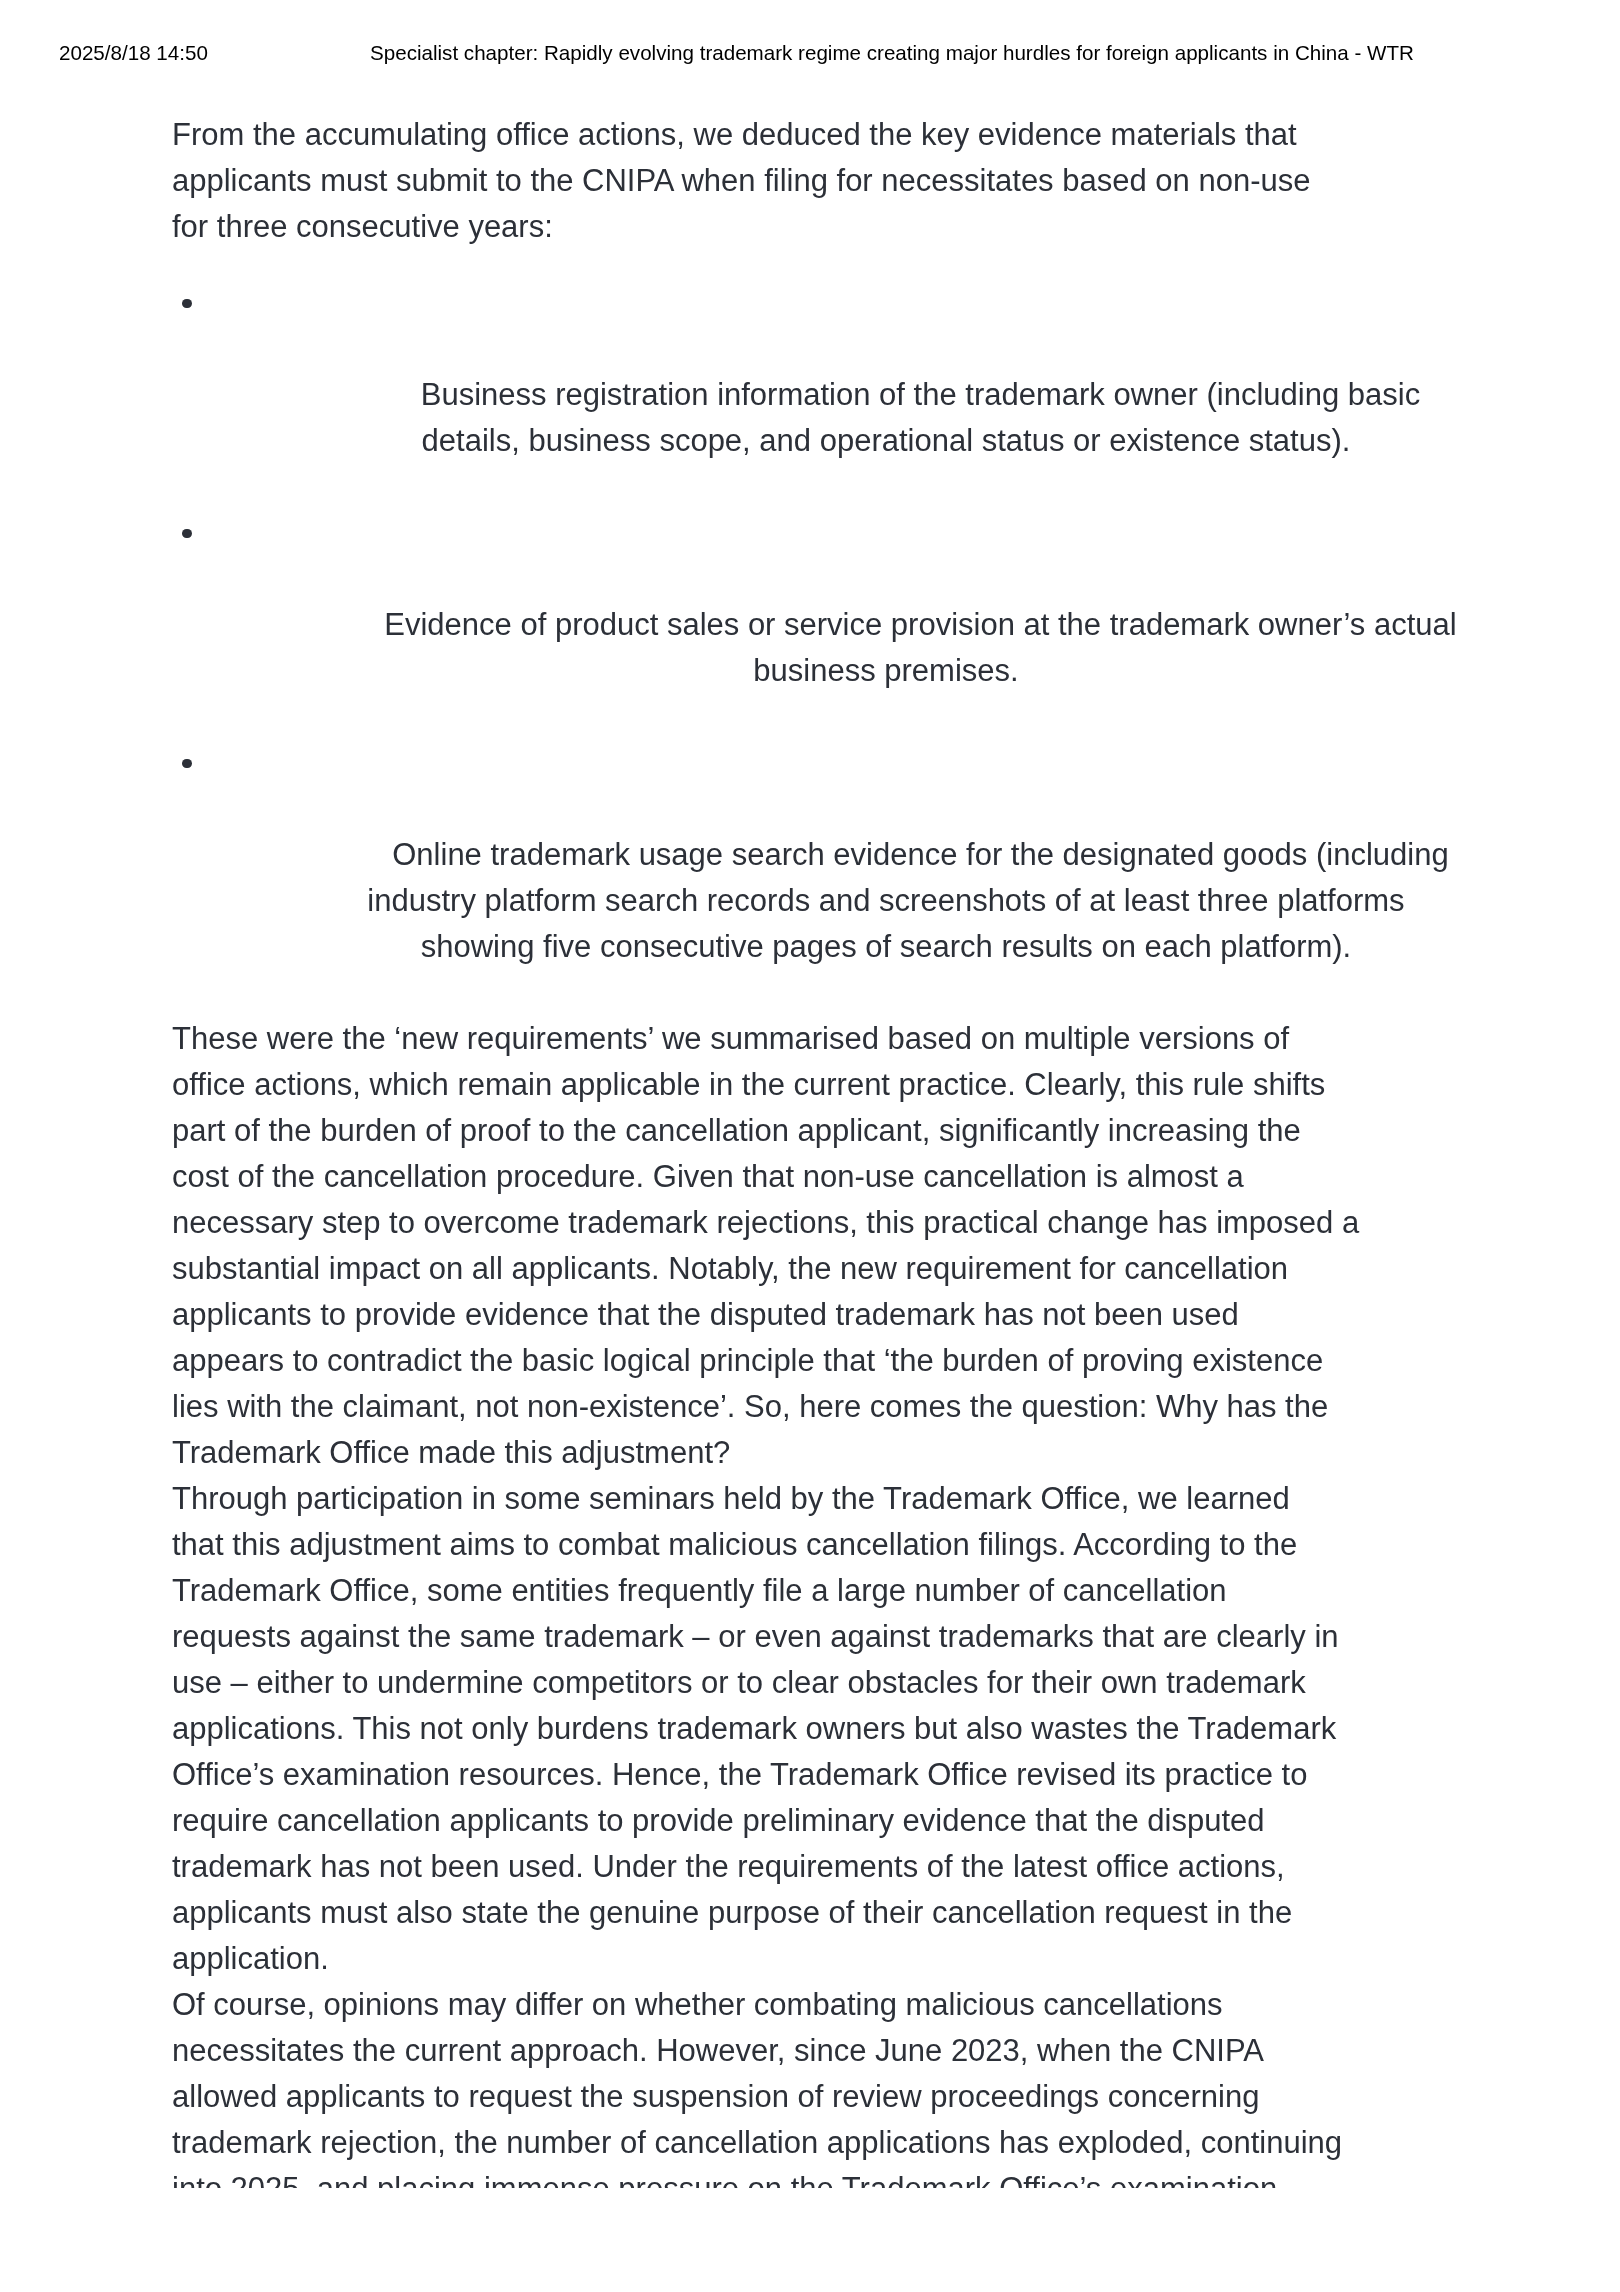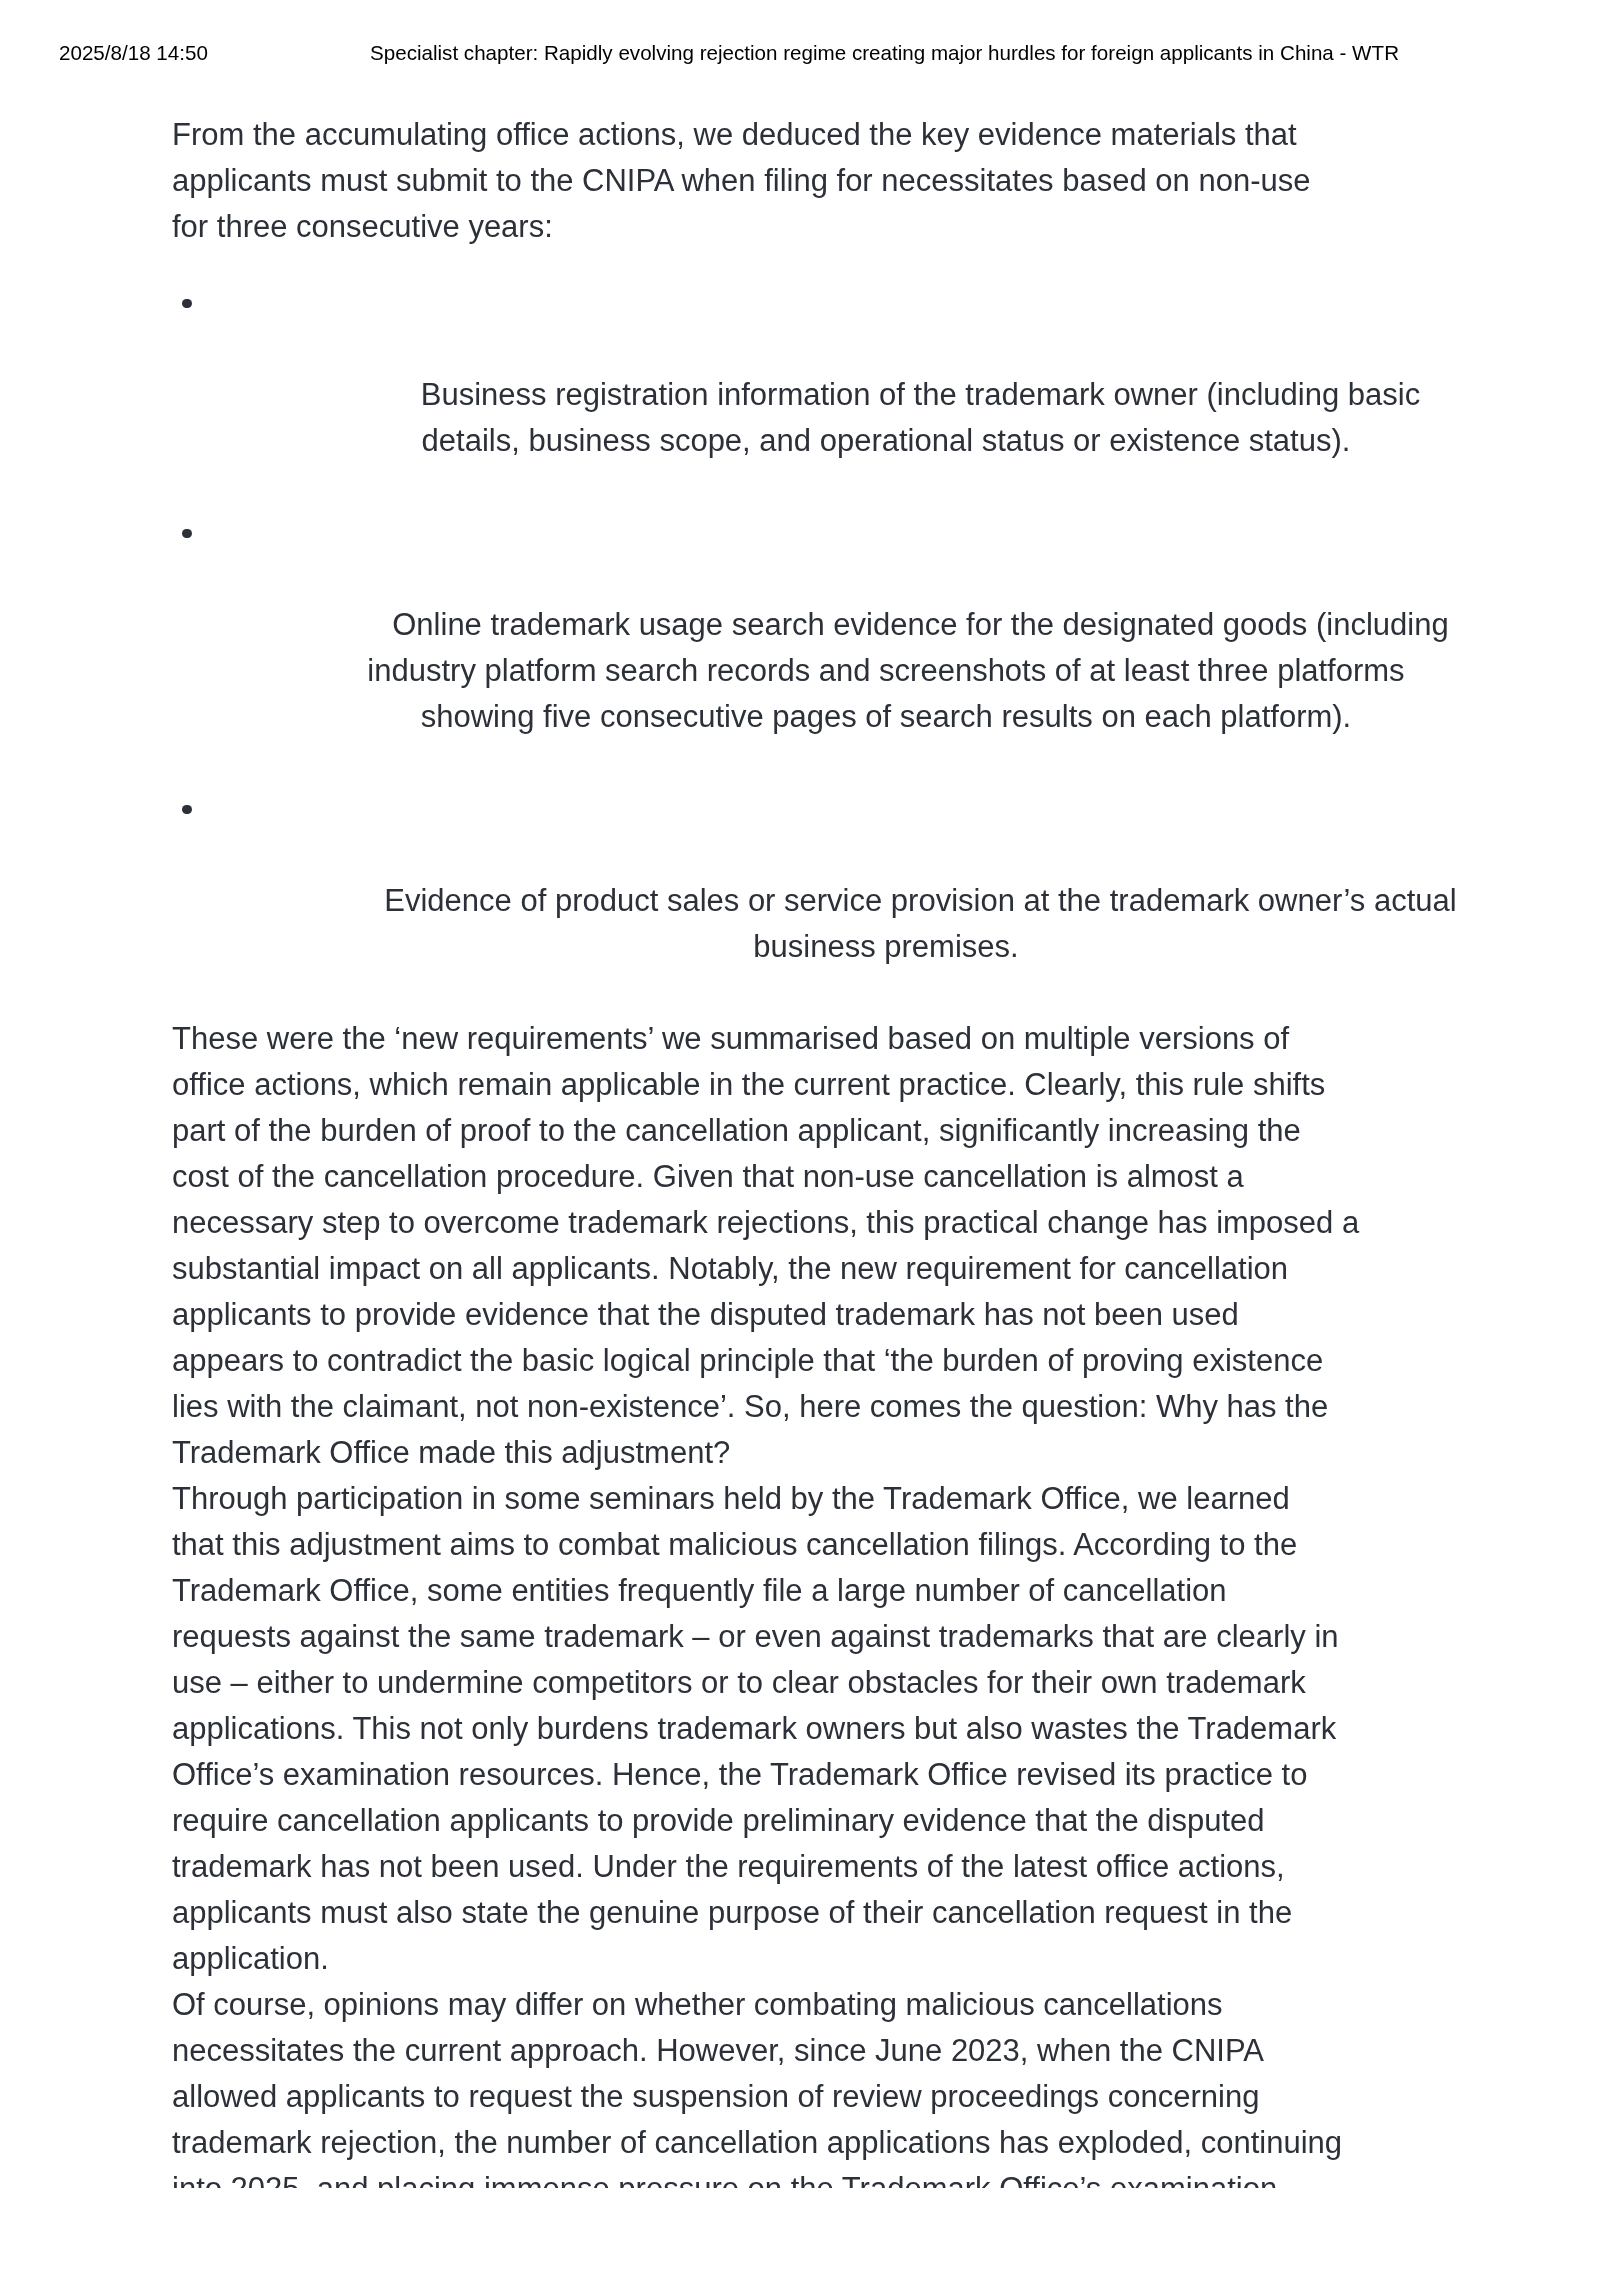--- a/index.html
+++ b/index.html
@@ -70,44 +70,44 @@
     background: #2c3038;
   }
 </style>
 </head>
 <body>
 
 <div class="page">
 
   <div class="print-header">
     <span class="hdr-date">2025/8/18 14:50</span>
-    <span class="hdr-title">Specialist chapter: Rapidly evolving rejection regime creating major hurdles for foreign applicants in China - WTR</span>
+    <span class="hdr-title">Specialist chapter: Rapidly evolving trademark regime creating major hurdles for foreign applicants in China - WTR</span>
   </div>
 
   <div class="content">
     <p class="para">From the accumulating office actions, we deduced the key evidence materials that
 applicants must submit to the CNIPA when filing for necessitates based on non-use
 for three consecutive years:</p>
 
     <ul class="bullet-list">
       <li>
         <span class="bullet-dot"></span>
         <span>Business registration information of the trademark owner (including basic
 details, business scope, and operational status or existence status).</span>
       </li>
       <li>
         <span class="bullet-dot"></span>
+        <span>Evidence of product sales or service provision at the trademark owner’s actual
+business premises.</span>
+      </li>
+      <li>
+        <span class="bullet-dot"></span>
         <span>Online trademark usage search evidence for the designated goods (including
 industry platform search records and screenshots of at least three platforms
 showing five consecutive pages of search results on each platform).</span>
-      </li>
-      <li>
-        <span class="bullet-dot"></span>
-        <span>Evidence of product sales or service provision at the trademark owner’s actual
-business premises.</span>
       </li>
     </ul>
 
     <p class="para">These were the ‘new requirements’ we summarised based on multiple versions of
 office actions, which remain applicable in the current practice. Clearly, this rule shifts
 part of the burden of proof to the cancellation applicant, significantly increasing the
 cost of the cancellation procedure. Given that non-use cancellation is almost a
 necessary step to overcome trademark rejections, this practical change has imposed a
 substantial impact on all applicants. Notably, the new requirement for cancellation
 applicants to provide evidence that the disputed trademark has not been used

